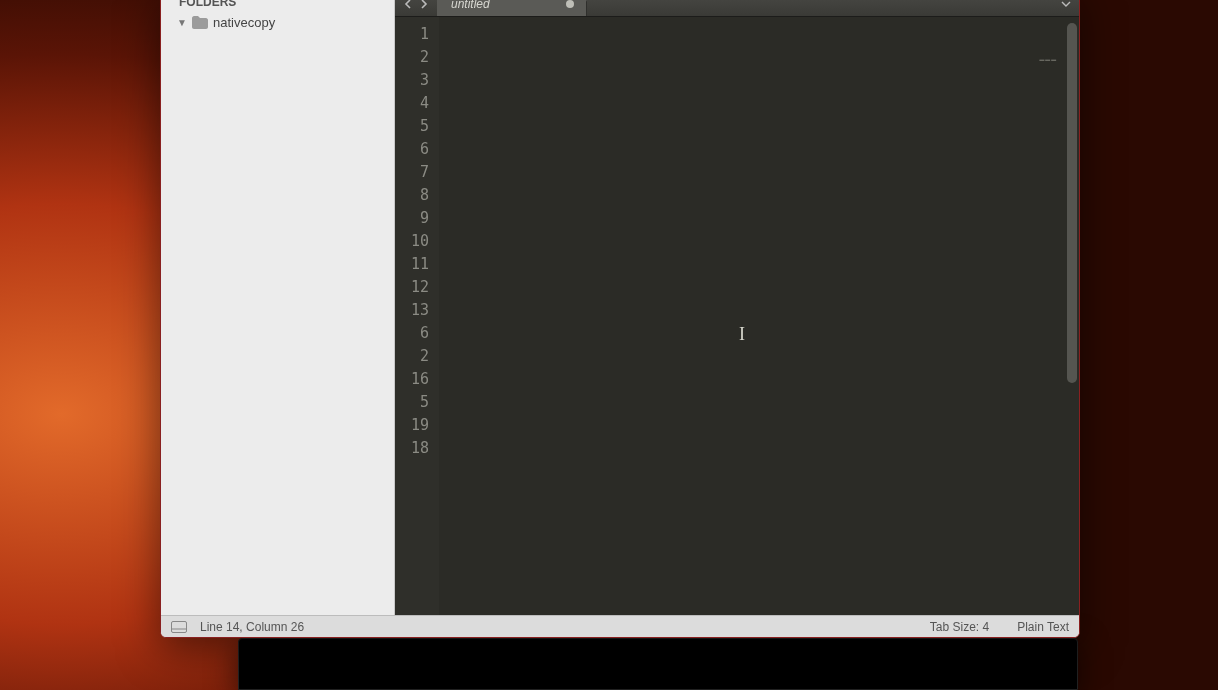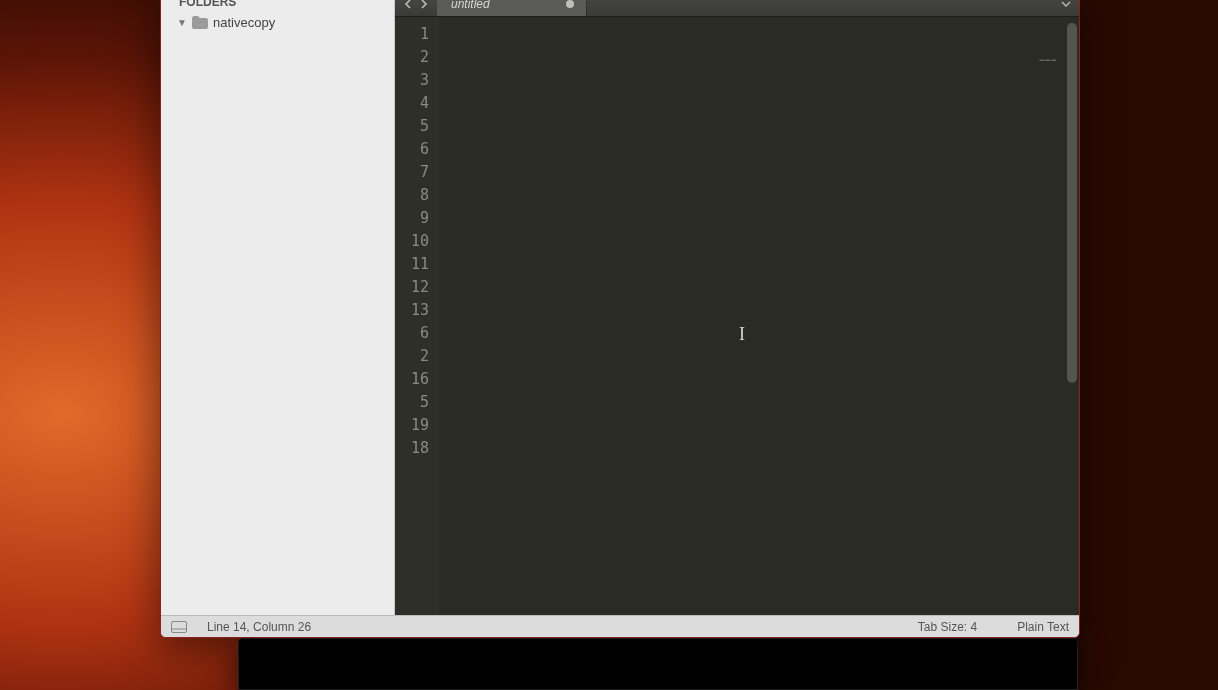--- a/index.html
+++ b/index.html
@@ -118,22 +118,22 @@
     background: rgba(120,120,115,0.55); border-radius:5px;
   }
   .minimap-hint{
     position:absolute; right:22px; top:32px; color:#6b6b64; font-size:8px; letter-spacing:1px;
   }
   .status-bar {
     height: 22px; background: #dcdcdc; border-top:1px solid #bcbcbc;
     display:flex; align-items:center; font-size:12px; color:#555;
     padding: 0 10px; gap:12px;
   }
-  .status-left{display:flex;align-items:center;gap:20px;}
-  .status-right{margin-left:auto;display:flex;align-items:center;gap:40px;}
+  .status-left{display:flex;align-items:center;gap:13px;}
+  .status-right{margin-left:auto;display:flex;align-items:center;gap:28px;}
   .panel-icon svg{display:block;}
   .status-item{cursor:pointer;}
   .terminal-window{
     position:absolute;
     left:238px; top:638px;
     width:840px; height:52px;
     background:#000; border:1px solid #222;
     box-shadow: 0 8px 30px rgba(0,0,0,0.6);
     z-index:1; border-radius:4px 4px 0 0;
   }

